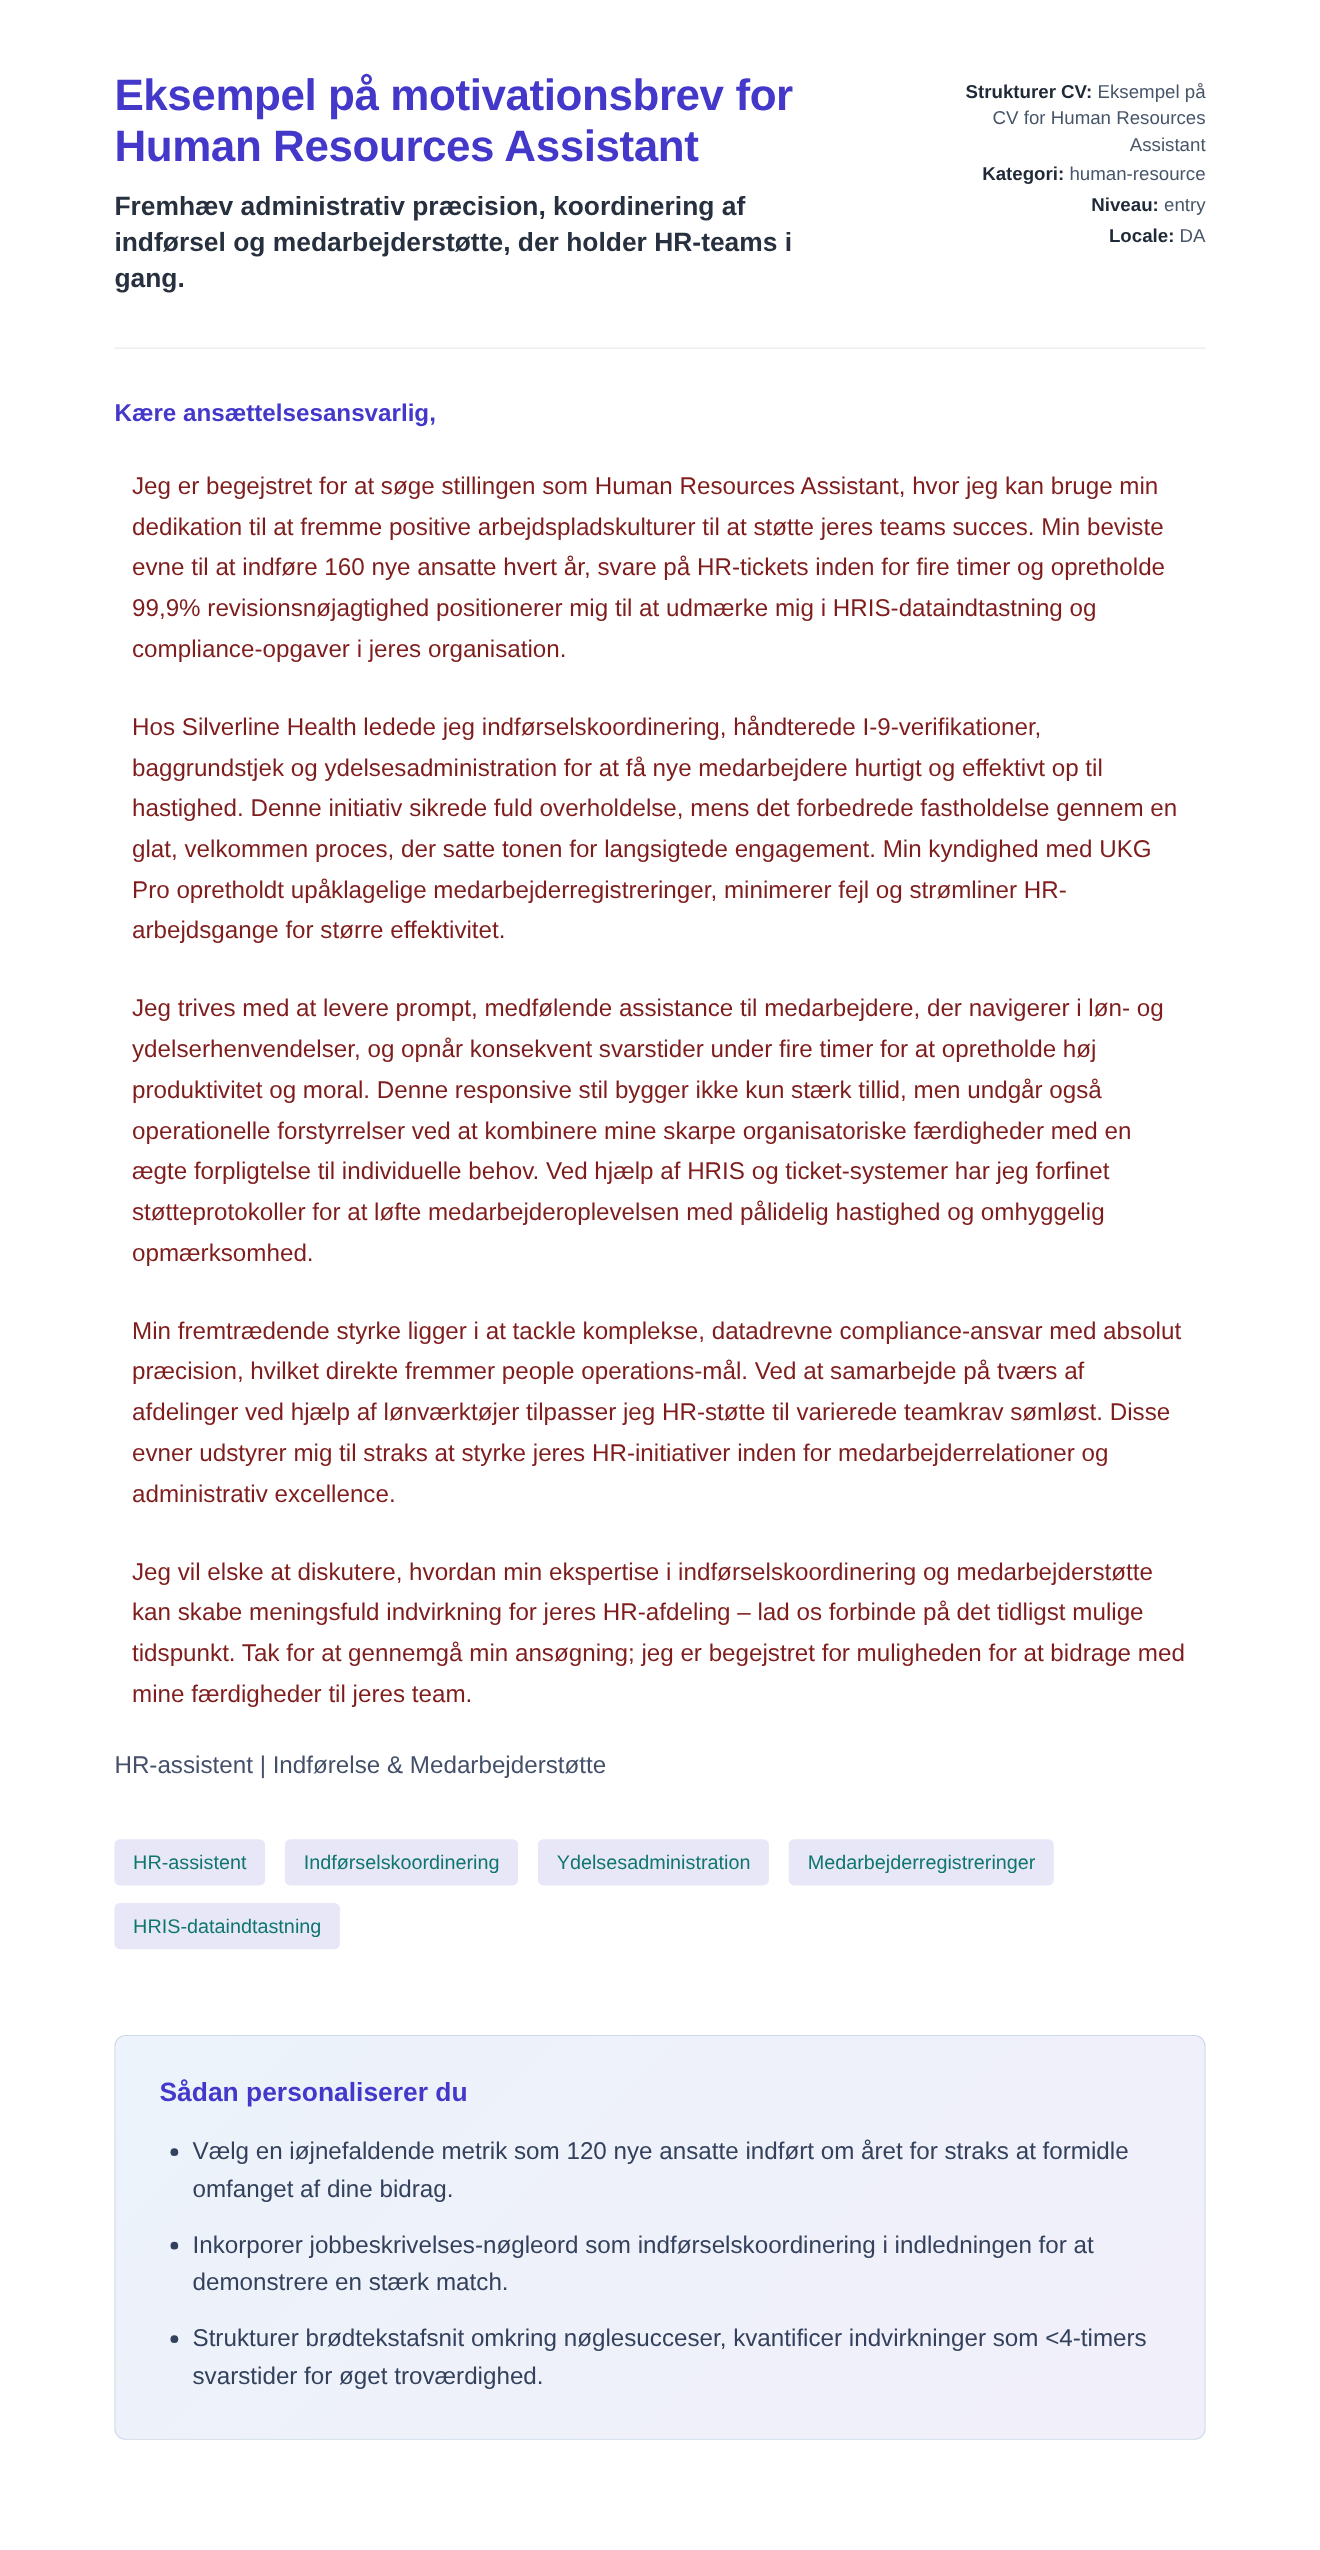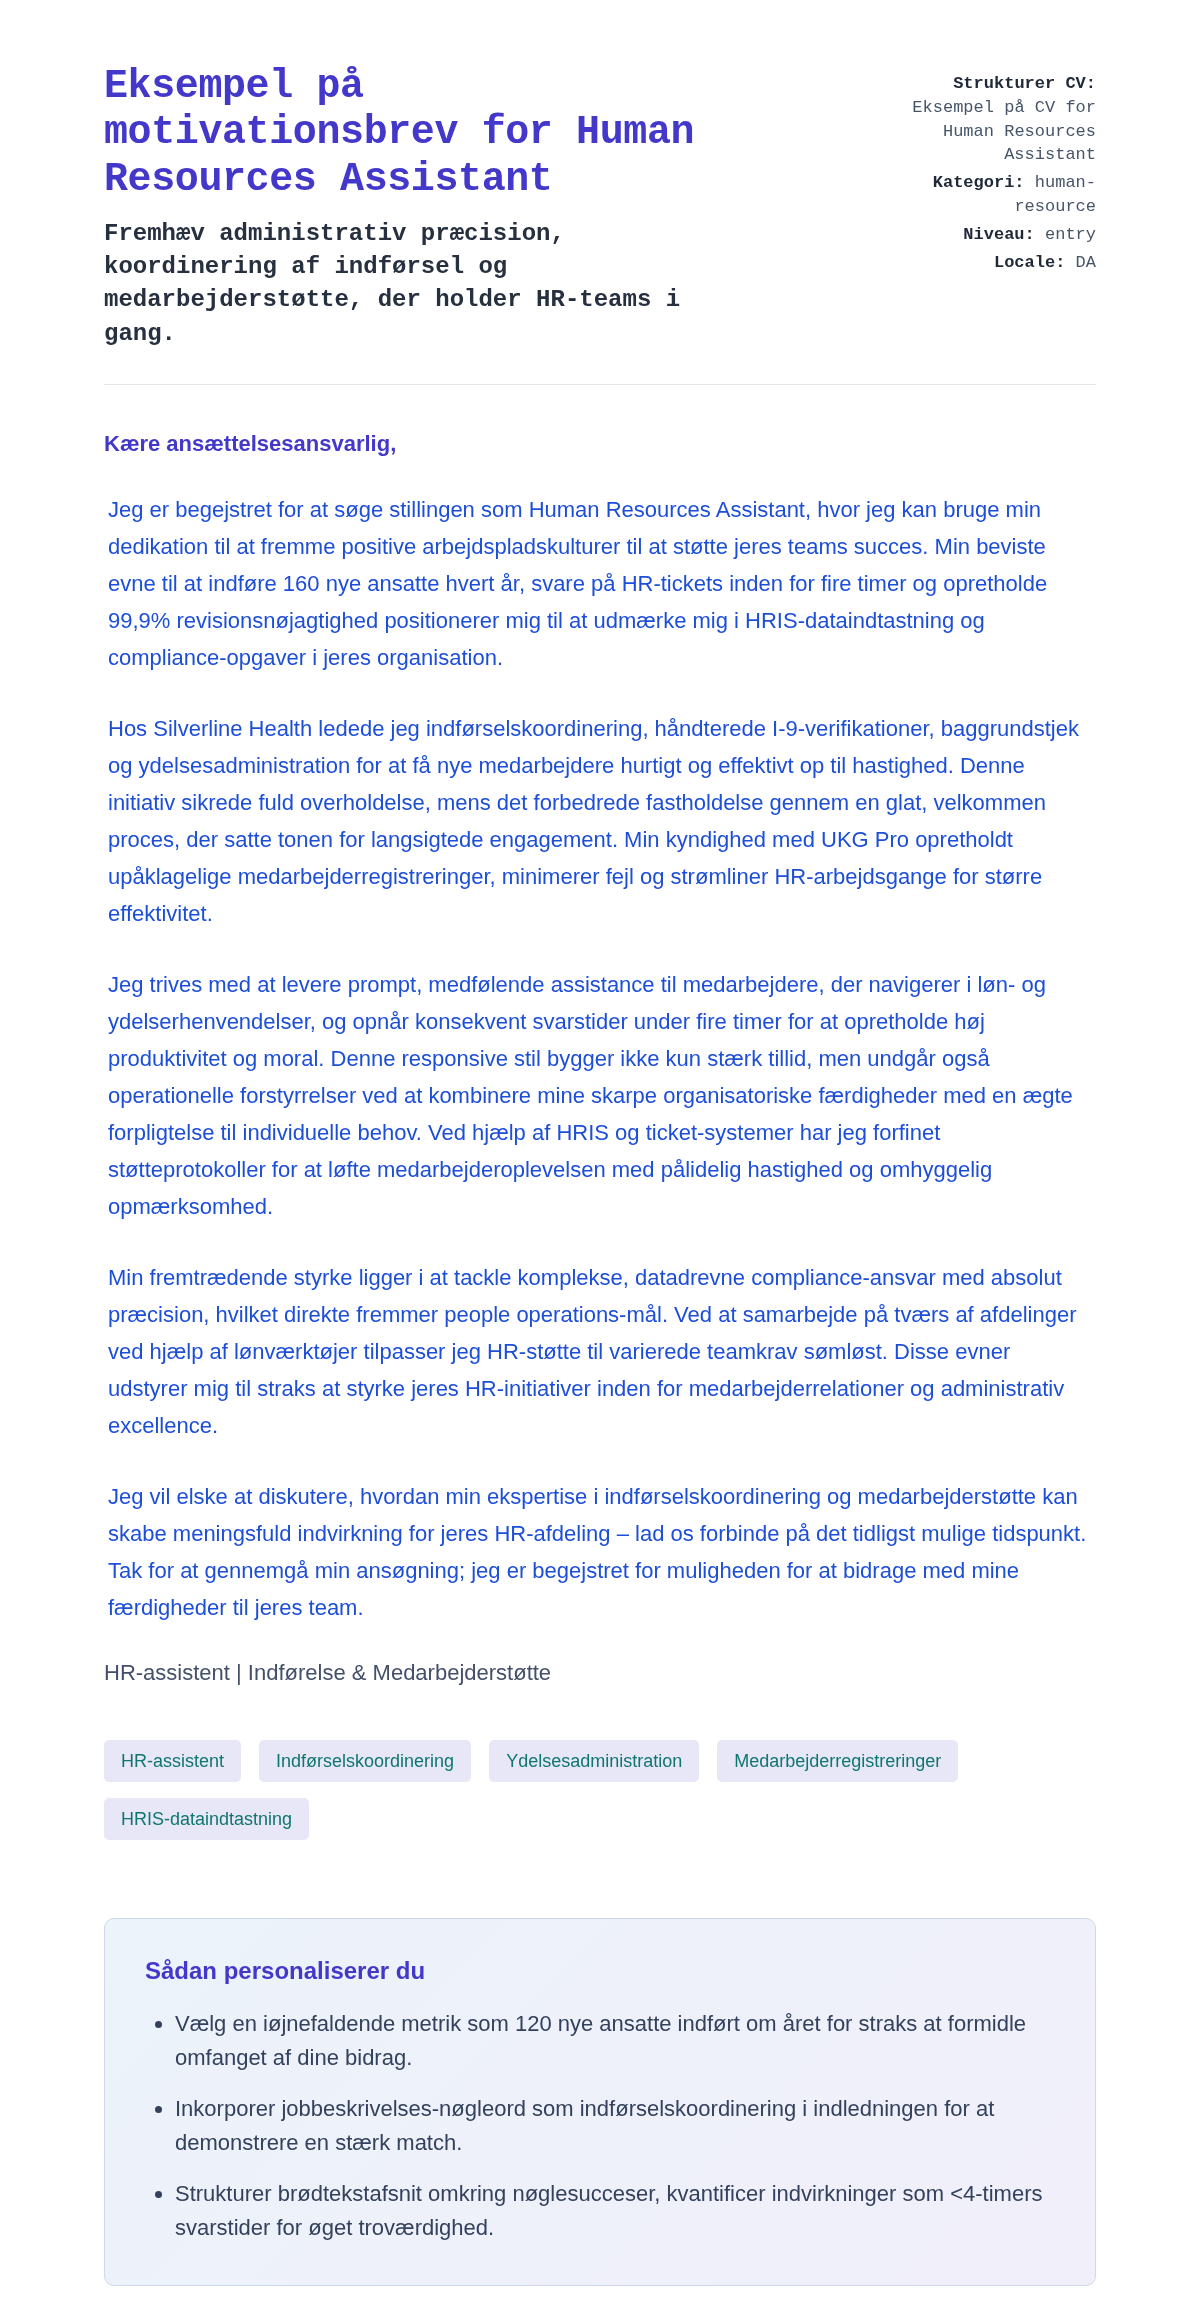--- a/index.html
+++ b/index.html
@@ -1,32 +1,32 @@
 <!DOCTYPE html>
 <html><head>
 <meta charset="utf-8">
 <style>
   * { box-sizing: border-box; }
   html, body { margin: 0; padding: 0; background: #ffffff; }
   body { font-family: "Liberation Sans", sans-serif; color: #2f3b4e; }
   .page { width: 1200px; min-height: 2318px; margin: 0 auto; padding: 64px 104px 60px; background: #ffffff; }
 
   
-  .header { display: flex; justify-content: space-between; align-items: flex-start; gap: 40px; padding-bottom: 34px; border-bottom: 1px solid #e5e7eb; font-family: Liberation Mono, monospace; }
+  .header { display: flex; justify-content: space-between; align-items: flex-start; gap: 40px; padding-bottom: 46px; border-bottom: 1px solid #e5e7eb; }
   .header-left { max-width: 620px; }
   h1.title { margin: 0 0 14px; font-size: 40px; line-height: 1.16; color: #4338ca; letter-spacing: -0.4px; font-weight: bold; }
   .subtitle { font-size: 24px; font-weight: bold; color: #27303f; line-height: 1.38; }
   .meta { width: 230px; flex: none; text-align: right; font-size: 17px; line-height: 1.4; color: #475569; padding-top: 8px; }
   .meta-row { margin-bottom: 4px; }
   .meta-label { font-weight: bold; color: #1f2937; }
 
   
   .letter { margin-top: 46px; }
   .greeting { color: #4338ca; font-weight: bold; font-size: 22px; margin: 0 0 34px; }
-  .para { font-size: 22px; line-height: 37px; margin: 0 4px 34px; color: #1d4ed8; }
+  .para { font-size: 22px; line-height: 37px; margin: 0 16px 34px; color: #7f1d1d; }
   .sig-name { font-size: 22px; font-weight: bold; color: #111827; margin: 48px 0 0; }
   .sig-title { font-size: 22px; color: #44506a; margin: 10px 0 0; }
 
   
   .tags { display: flex; flex-wrap: wrap; gap: 16px 18px; margin-top: 54px; }
   .tag { background: #e8e7f8; color: #0f766e; font-size: 18px; line-height: 1; padding: 12px 17px; border-radius: 5px; white-space: nowrap; cursor: pointer; }
 
   
   .tips { margin-top: 78px; border: 1px solid #cdd9ea; border-radius: 10px; padding: 38px 40px 40px; background: linear-gradient(135deg, #ecf3fa 0%, #f1effa 100%); }
   .tips-title { color: #4338ca; font-weight: bold; font-size: 24px; margin: 0 0 22px; }

